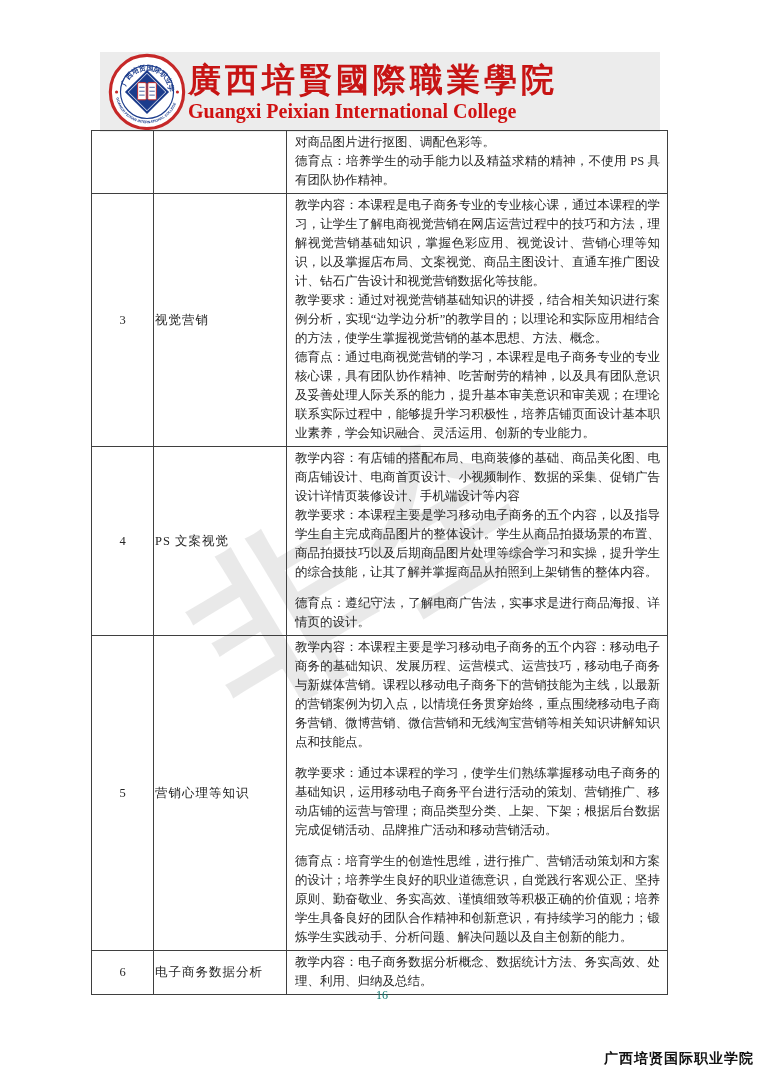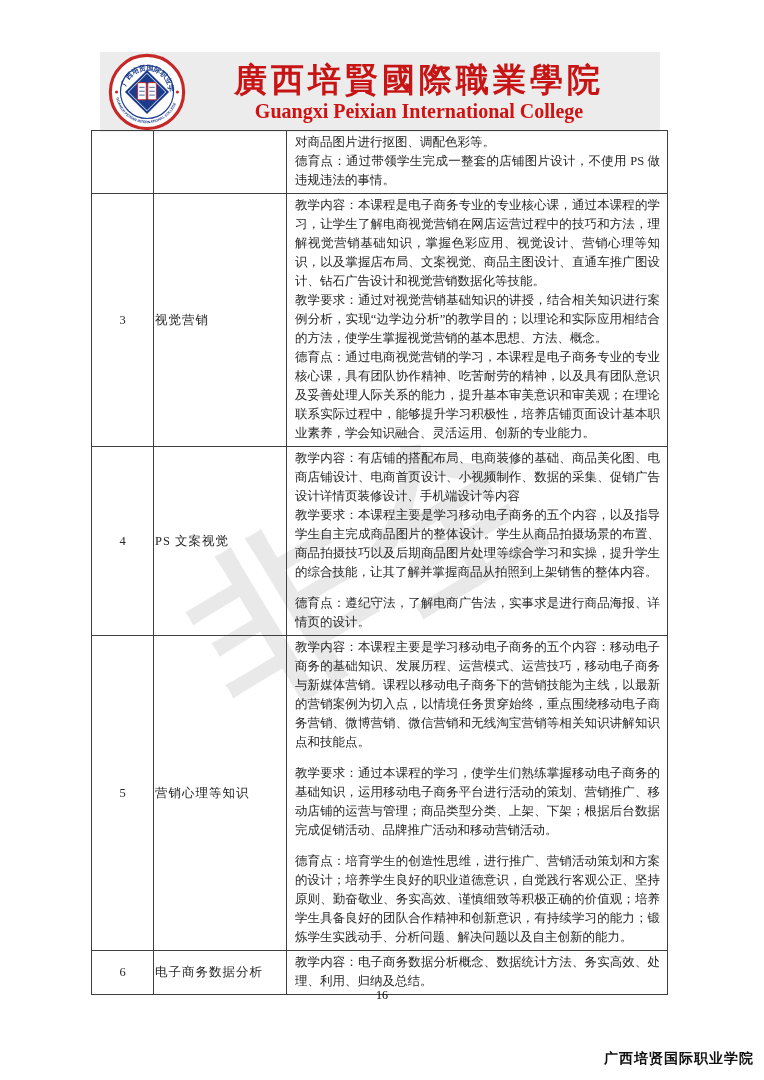--- a/index.html
+++ b/index.html
@@ -15,21 +15,21 @@
     letter-spacing:18px;white-space:nowrap;
     transform:rotate(-31deg);transform-origin:left top;
     pointer-events:none;user-select:none;z-index:1;
   }
   
   .header{
     position:absolute;left:100px;top:52px;width:560px;height:80px;
     background:#ececec;display:flex;align-items:center;z-index:2;
   }
   .logo{width:82px;height:78px;margin-left:6px;flex:0 0 auto;}
-  .titles{flex:1;text-align:center;padding-right:10px;}
+  .titles{flex:1;text-align:left;padding-right:10px;}
   .title-cn{
     font-size:33px;font-weight:bold;color:#c71414;letter-spacing:4px;
     line-height:1.15;font-family:"Liberation Serif","DejaVu Serif",serif;
   }
   .title-en{
     font-size:20px;font-weight:bold;color:#d01212;line-height:1.1;
     font-family:"Liberation Serif","DejaVu Serif",serif;
   }
   
   table.course-table{
@@ -41,21 +41,21 @@
     vertical-align:middle;
   }
   td.cell-no{text-align:center;width:62px;}
   td.cell-course{text-align:left;width:133px;letter-spacing:1px;}
   td.cell-content{vertical-align:top;padding:2px 7px 3px 8px;}
   .cell-content p{margin:0;text-align:justify;}
   .cell-content p.gap{margin-top:12px;}
   
   .page-number{
     position:absolute;left:0;top:988px;width:764px;text-align:center;
-    font-size:12px;color:#000000;z-index:2;
+    font-size:12px;color:#0f766e;z-index:2;
   }
   .site-name{
     position:absolute;right:10px;top:1050px;font-size:14px;font-weight:600;
     color:#111;letter-spacing:1px;z-index:2;
     font-family:"Liberation Sans","DejaVu Sans",sans-serif;
   }
 </style>
 </head>
 <body>
 
@@ -105,21 +105,21 @@
         <col style="width:62px">
         <col style="width:133px">
         <col>
       </colgroup>
     <tbody id="table-body">
         <tr>
           <td class="cell-no"></td>
           <td class="cell-course"></td>
           <td class="cell-content">
             <p>对商品图片进行抠图、调配色彩等。</p>
-            <p>德育点：通过带领学生完成一整套的店铺图片设计，不使用 PS 做违规违法的事情。</p>
+            <p>德育点：培养学生的动手能力以及精益求精的精神，不使用 PS 具有团队协作精神。</p>
           </td>
         </tr>
         <tr>
           <td class="cell-no">3</td>
           <td class="cell-course">视觉营销</td>
           <td class="cell-content">
             <p>教学内容：本课程是电子商务专业的专业核心课，通过本课程的学习，让学生了解电商视觉营销在网店运营过程中的技巧和方法，理解视觉营销基础知识，掌握色彩应用、视觉设计、营销心理等知识，以及掌握店布局、文案视觉、商品主图设计、直通车推广图设计、钻石广告设计和视觉营销数据化等技能。</p>
             <p>教学要求：通过对视觉营销基础知识的讲授，结合相关知识进行案例分析，实现“边学边分析”的教学目的；以理论和实际应用相结合的方法，使学生掌握视觉营销的基本思想、方法、概念。</p>
             <p>德育点：通过电商视觉营销的学习，本课程是电子商务专业的专业核心课，具有团队协作精神、吃苦耐劳的精神，以及具有团队意识及妥善处理人际关系的能力，提升基本审美意识和审美观；在理论联系实际过程中，能够提升学习积极性，培养店铺页面设计基本职业素养，学会知识融合、灵活运用、创新的专业能力。</p>
           </td>

